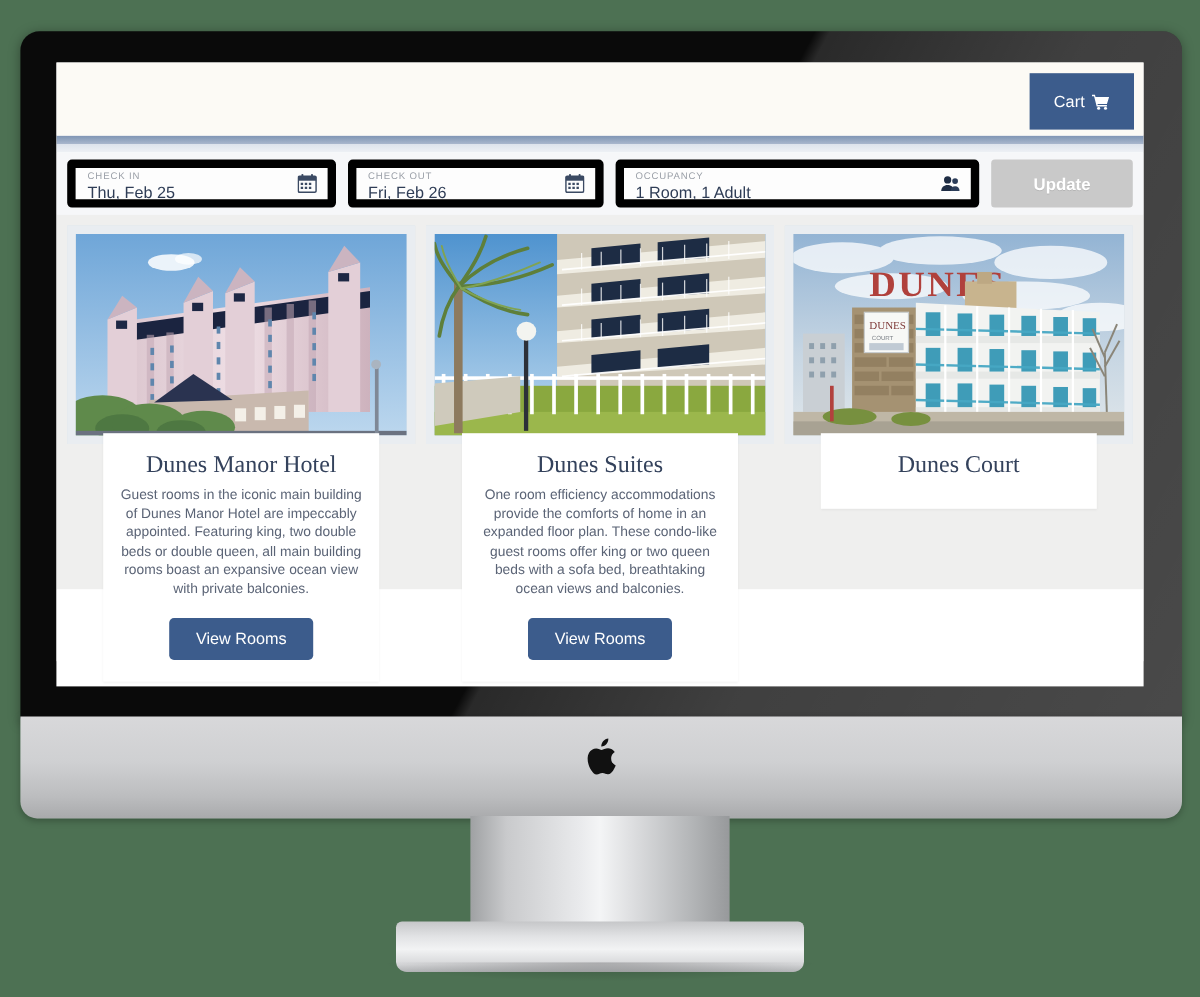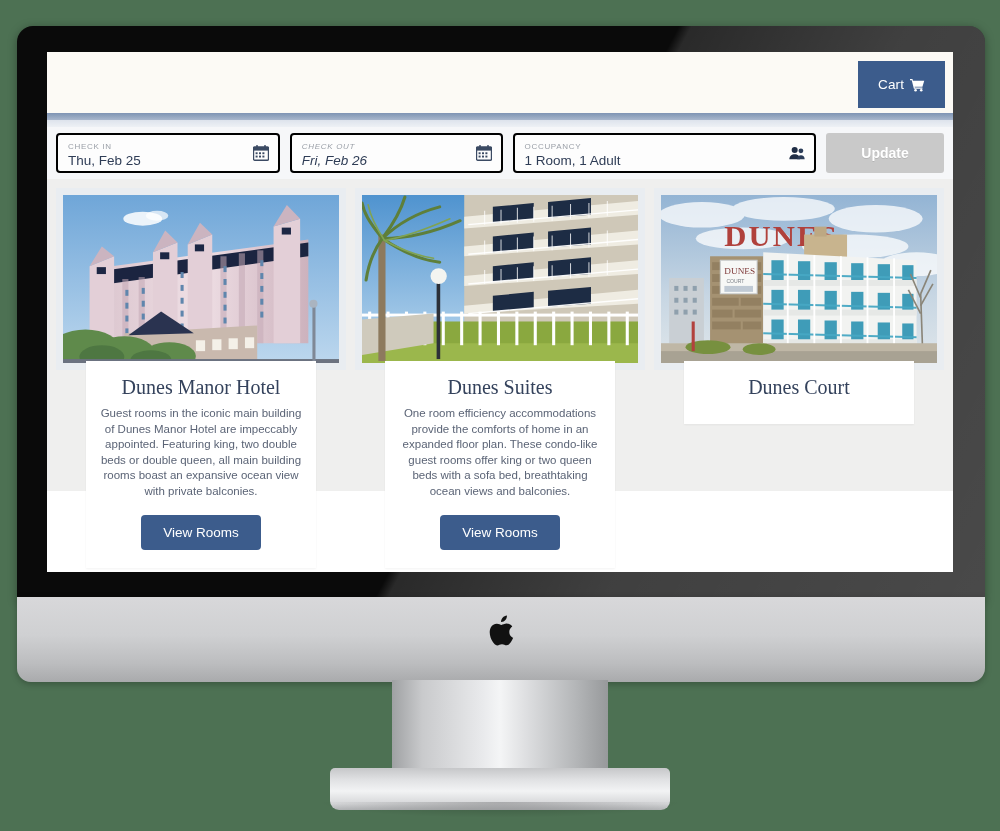--- a/index.html
+++ b/index.html
@@ -145,31 +145,31 @@
     height: 52px;
     background: #f6f7f9;
     display: flex;
     align-items: center;
     padding: 0 9px;
     gap: 10px;
   }
   .field {
     position: relative;
     background: #fdfdfd;
-    border: 2px solid #000000;
+    border: 7px solid #000000;
     border-radius: 4px;
     height: 40px;
     padding: 4px 10px 0 10px;
     display: flex;
     flex-direction: column;
     justify-content: center;
     cursor: pointer;
   }
   .field-checkin  { width: 224px; }
-  .field-checkout { width: 213px; font-style: italic; }
+  .field-checkout { width: 213px; }
   .field-occupancy{ width: 304px; }
   .field-label {
     font-size: 8px;
     letter-spacing: 0.7px;
     color: #9ba0a8;
     text-transform: uppercase;
     line-height: 11px;
   }
   .field-value {
     font-size: 13.5px;

